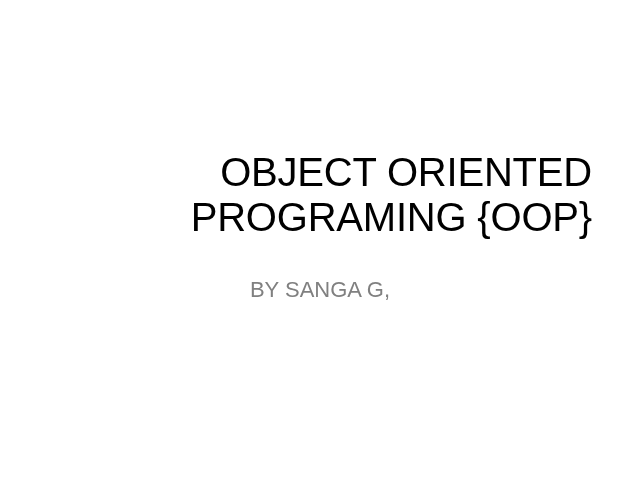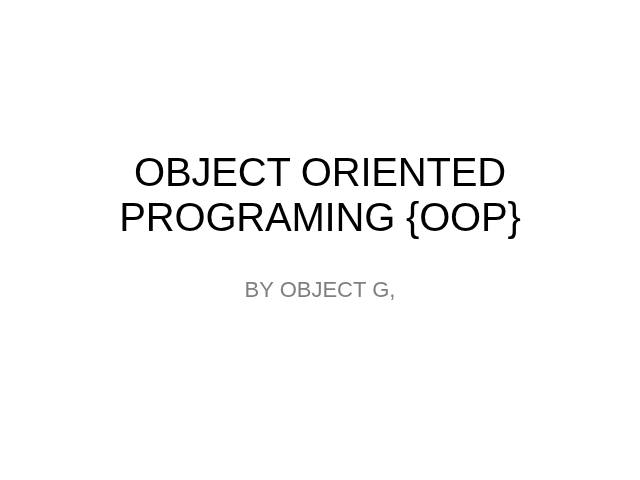--- a/index.html
+++ b/index.html
@@ -35,21 +35,21 @@
 
   #slide-title {
     margin: 0;
     padding: 0;
     font-family: "Liberation Sans", sans-serif;
     font-size: 40px;
     font-weight: normal;
     line-height: 45px;
     letter-spacing: -0.2px;
     color: #000000;
-    text-align: center;
+    text-align: right;
     white-space: pre-line;
   }
 
   
   #subtitle-placeholder {
     position: absolute;
     left: 48px;
     top: 276px;
     width: 544px;
     text-align: center;
@@ -69,16 +69,16 @@
 </head>
 <body>
 
 <div id="slide" style="background: rgb(255, 255, 255);">
 
   <div id="title-placeholder">
     <h1 id="slide-title" style="color: rgb(0, 0, 0);">OBJECT ORIENTED PROGRAMING {OOP}</h1>
   </div>
 
   <div id="subtitle-placeholder">
-    <p id="slide-subtitle" style="color: rgb(128, 128, 128);">BY OBJECT G,</p>
+    <p id="slide-subtitle" style="color: rgb(128, 128, 128);">BY SANGA G,</p>
   </div>
 
 </div>
 
 </body></html>

